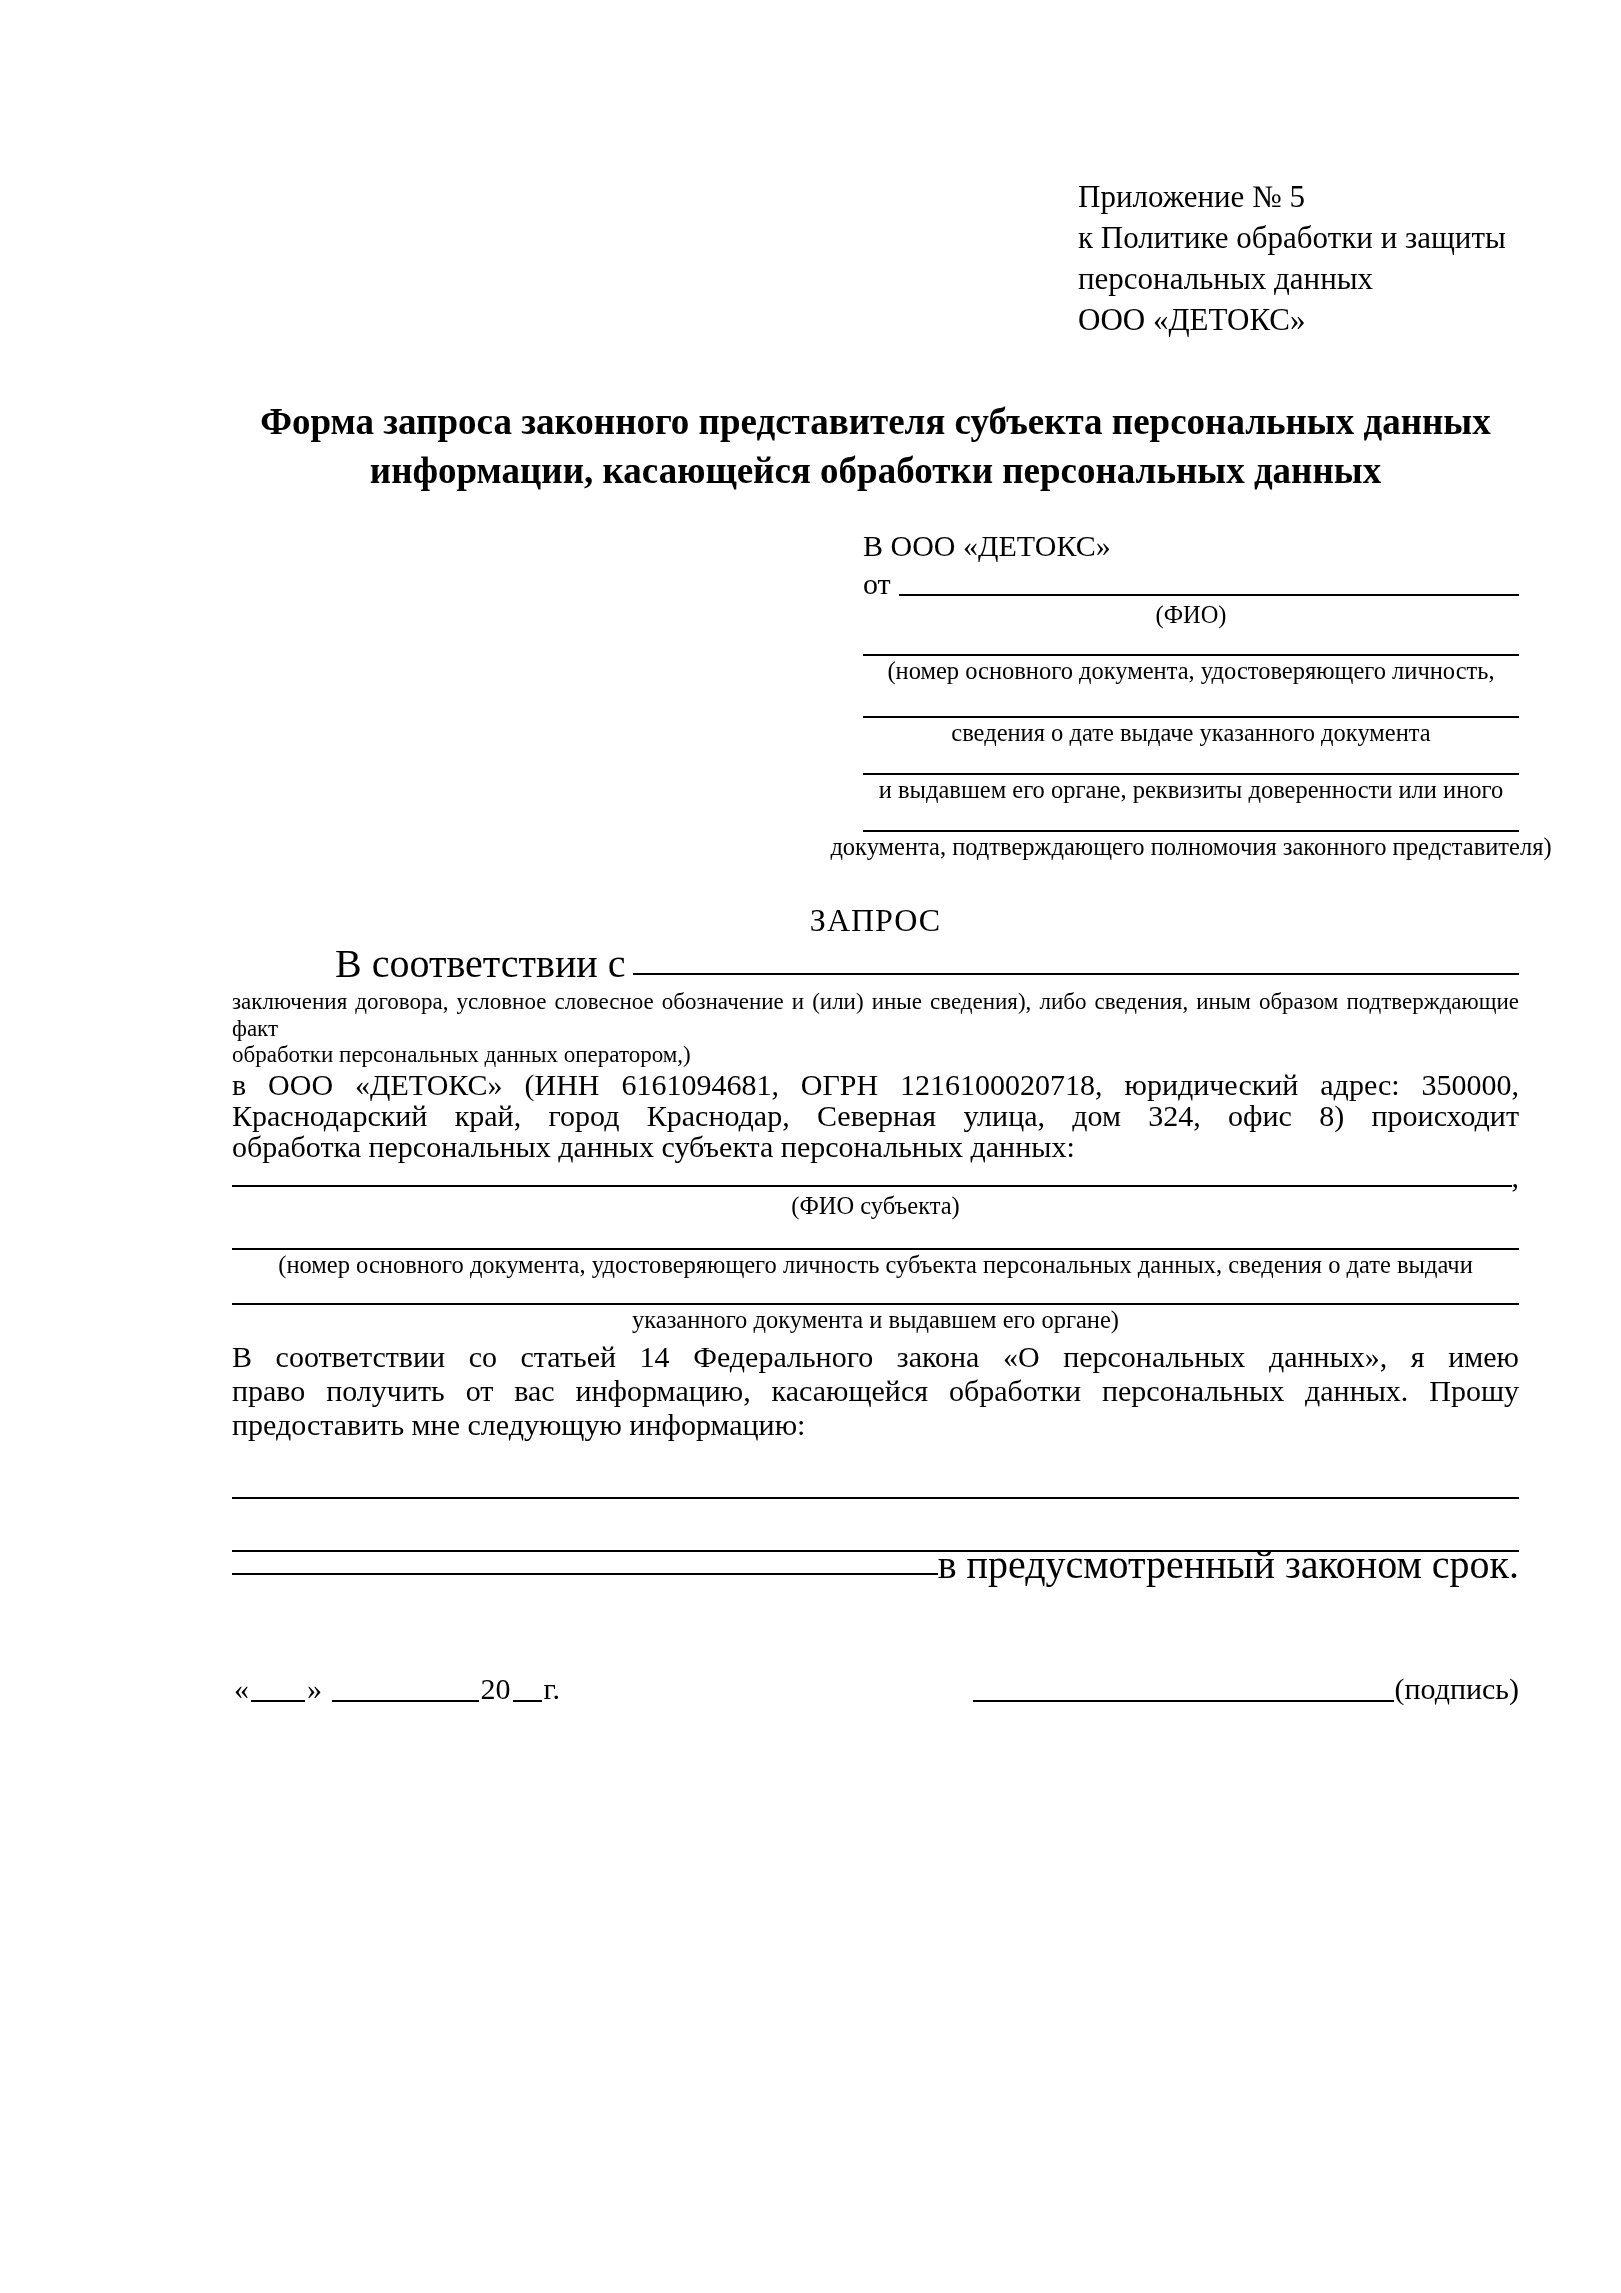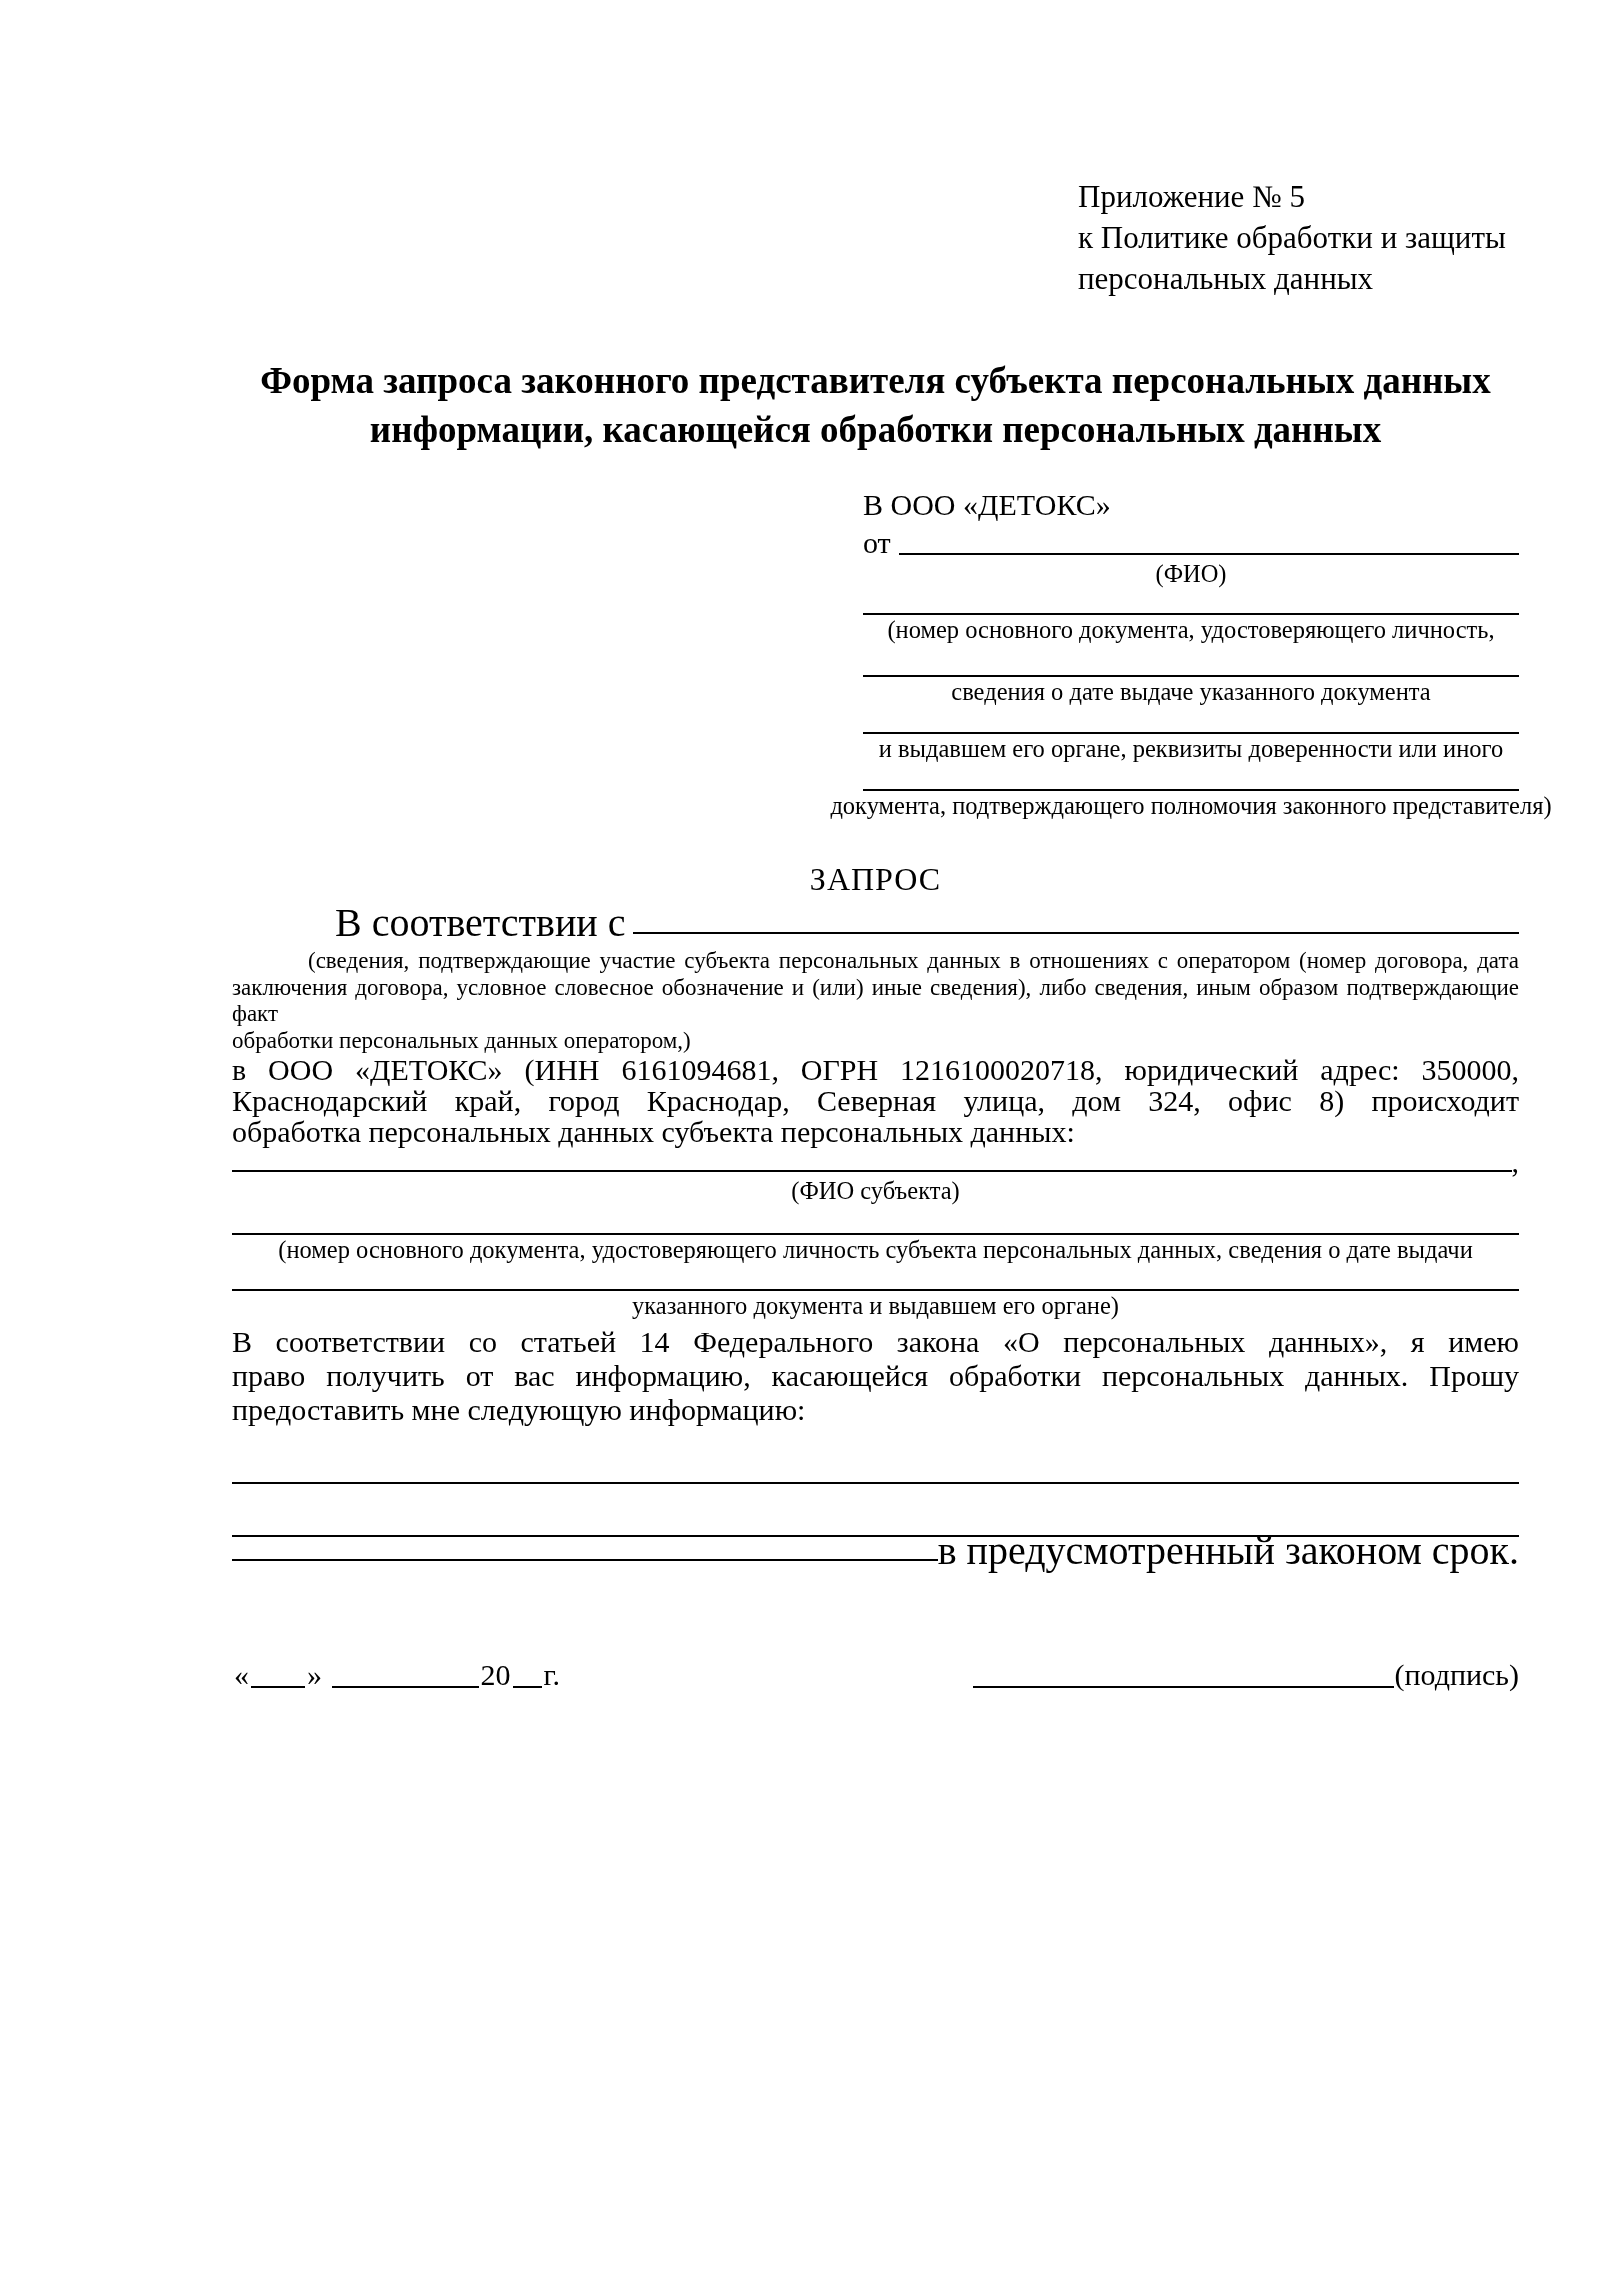--- a/index.html
+++ b/index.html
@@ -66,20 +66,21 @@
 </head>
 <body>
 
 <div class="page">
   <div class="content">
 
     <div class="header-note">
       <div>Приложение № 5</div>
       <div>к Политике обработки и защиты</div>
       <div>персональных данных</div>
+      <div>ООО «ДЕТОКС»</div>
     </div>
 
     <div class="doc-title">
       <div>Форма запроса законного представителя субъекта персональных данных</div>
       <div>информации, касающейся обработки персональных данных</div>
     </div>
 
     <div class="addressee">
       <div class="addr-to">В ООО «ДЕТОКС»</div>
       <div class="row addr-from">
@@ -113,21 +114,20 @@
 
     <div class="zapros">ЗАПРОС</div>
 
     <div class="row accord">
       <span class="indent"></span>
       <span class="lbl">В соответствии с</span>
       <span class="fill"></span>
     </div>
 
     <div class="note">
-      <div class="jline first">(сведения, подтверждающие участие субъекта персональных данных в отношениях с оператором (номер договора, дата</div>
       <div class="jline">заключения договора, условное словесное обозначение и (или) иные сведения), либо сведения, иным образом подтверждающие факт</div>
       <div class="lline">обработки персональных данных оператором,)</div>
     </div>
 
     <div class="para op-para">
       <div class="jline">в ООО «ДЕТОКС» (ИНН 6161094681, ОГРН 1216100020718, юридический адрес: 350000,</div>
       <div class="jline">Краснодарский край, город Краснодар, Северная улица, дом 324, офис 8) происходит</div>
       <div class="lline">обработка персональных данных субъекта персональных данных:</div>
     </div>
 

